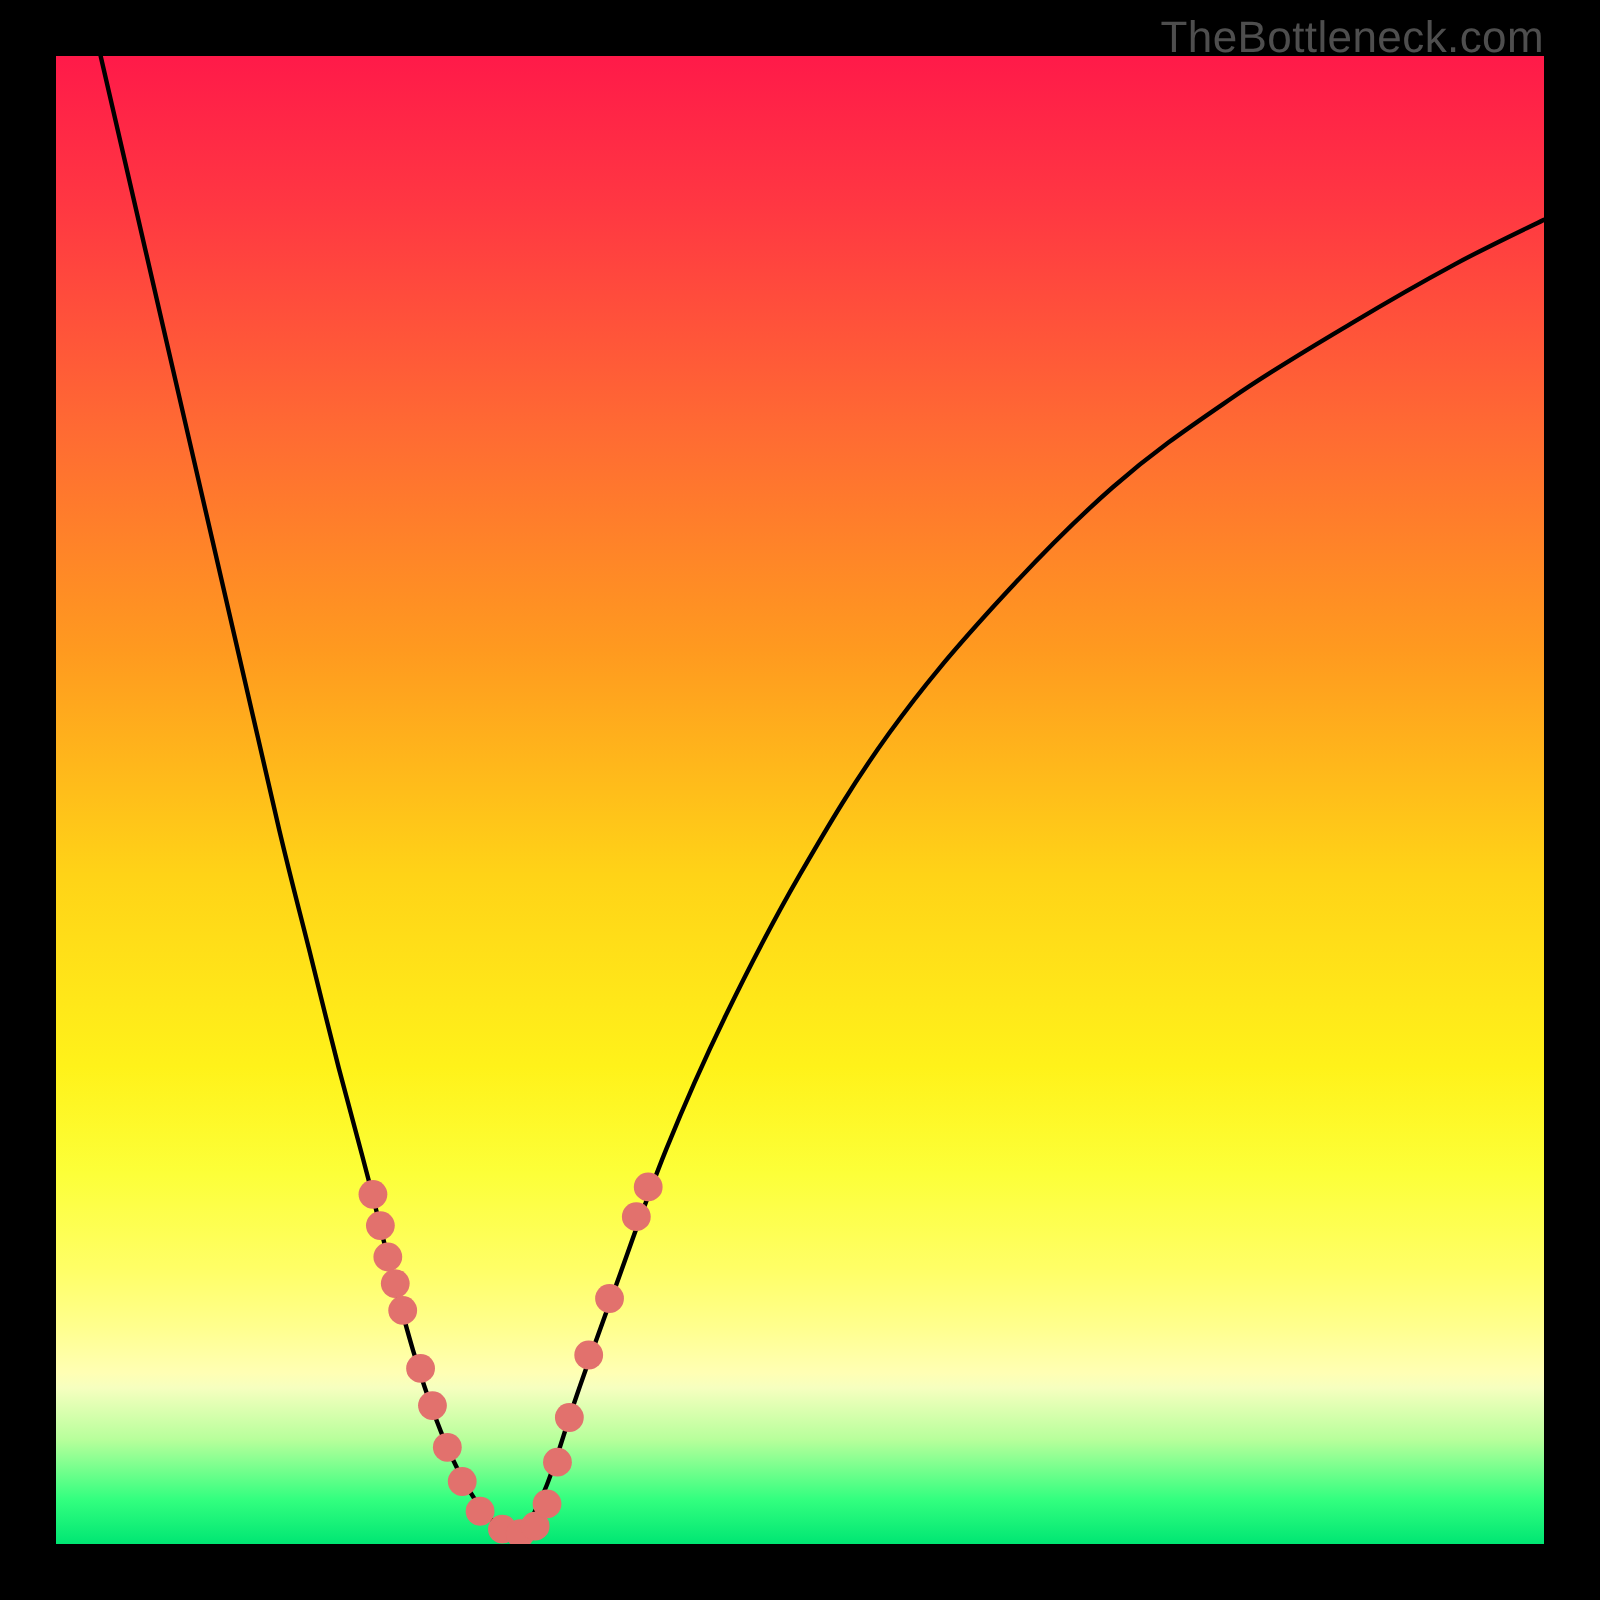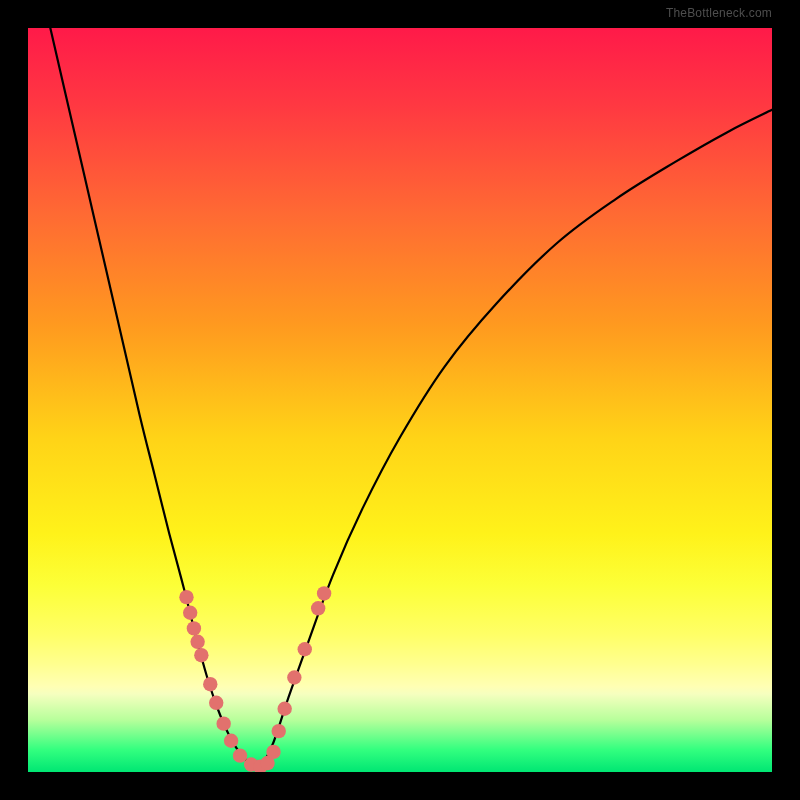--- a/index.html
+++ b/index.html
@@ -24,21 +24,21 @@
     left: 28px;
     top: 28px;
     width: 744px;
     height: 744px;
   }
   .watermark {
     position: absolute;
     top: 6px;
     right: 28px;
     color: #4e4e4e;
-    font-size: 12px;
+    font-size: 22px;
     font-weight: 400;
     letter-spacing: 0.2px;
   }
 </style>
 </head>
 <body>
 
 <div class="frame">
 
   <svg class="plot" viewBox="0 0 744 744" preserveAspectRatio="none">

